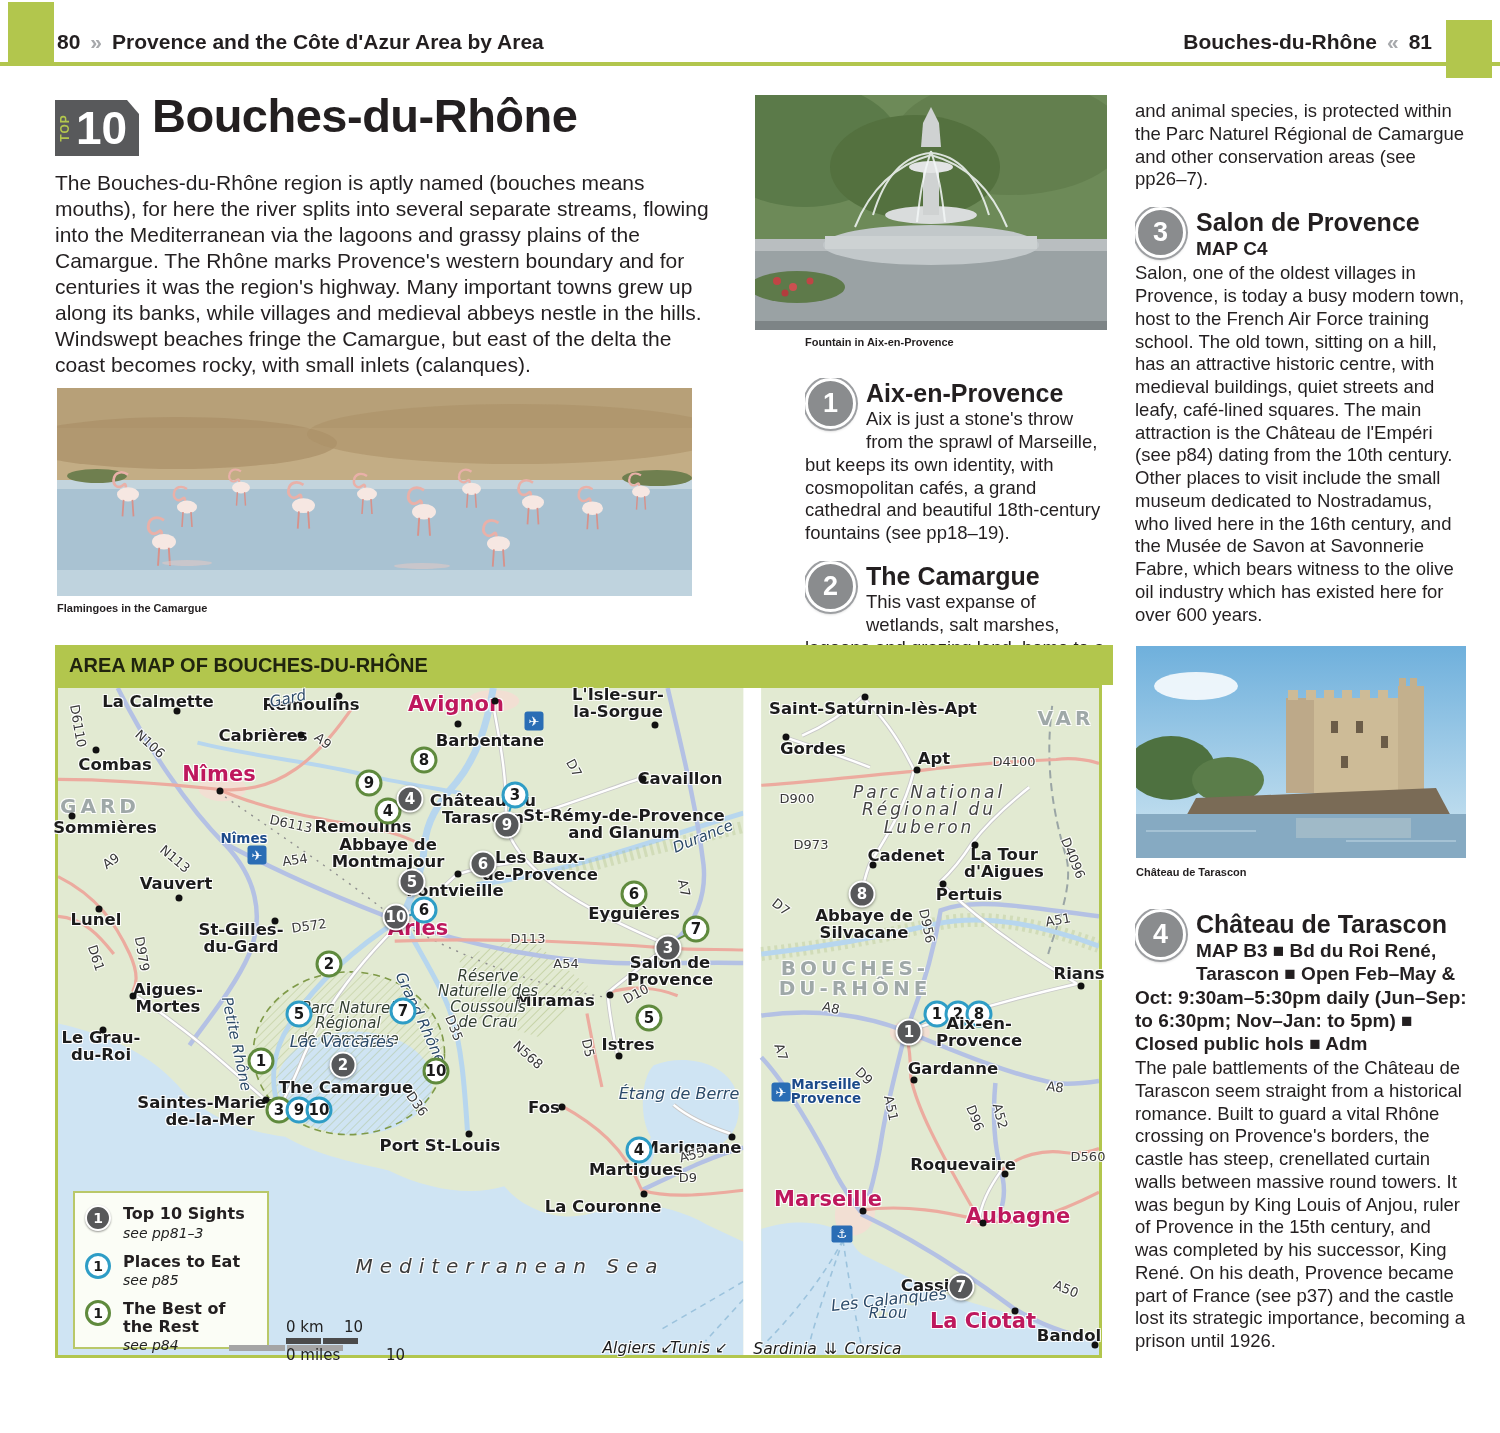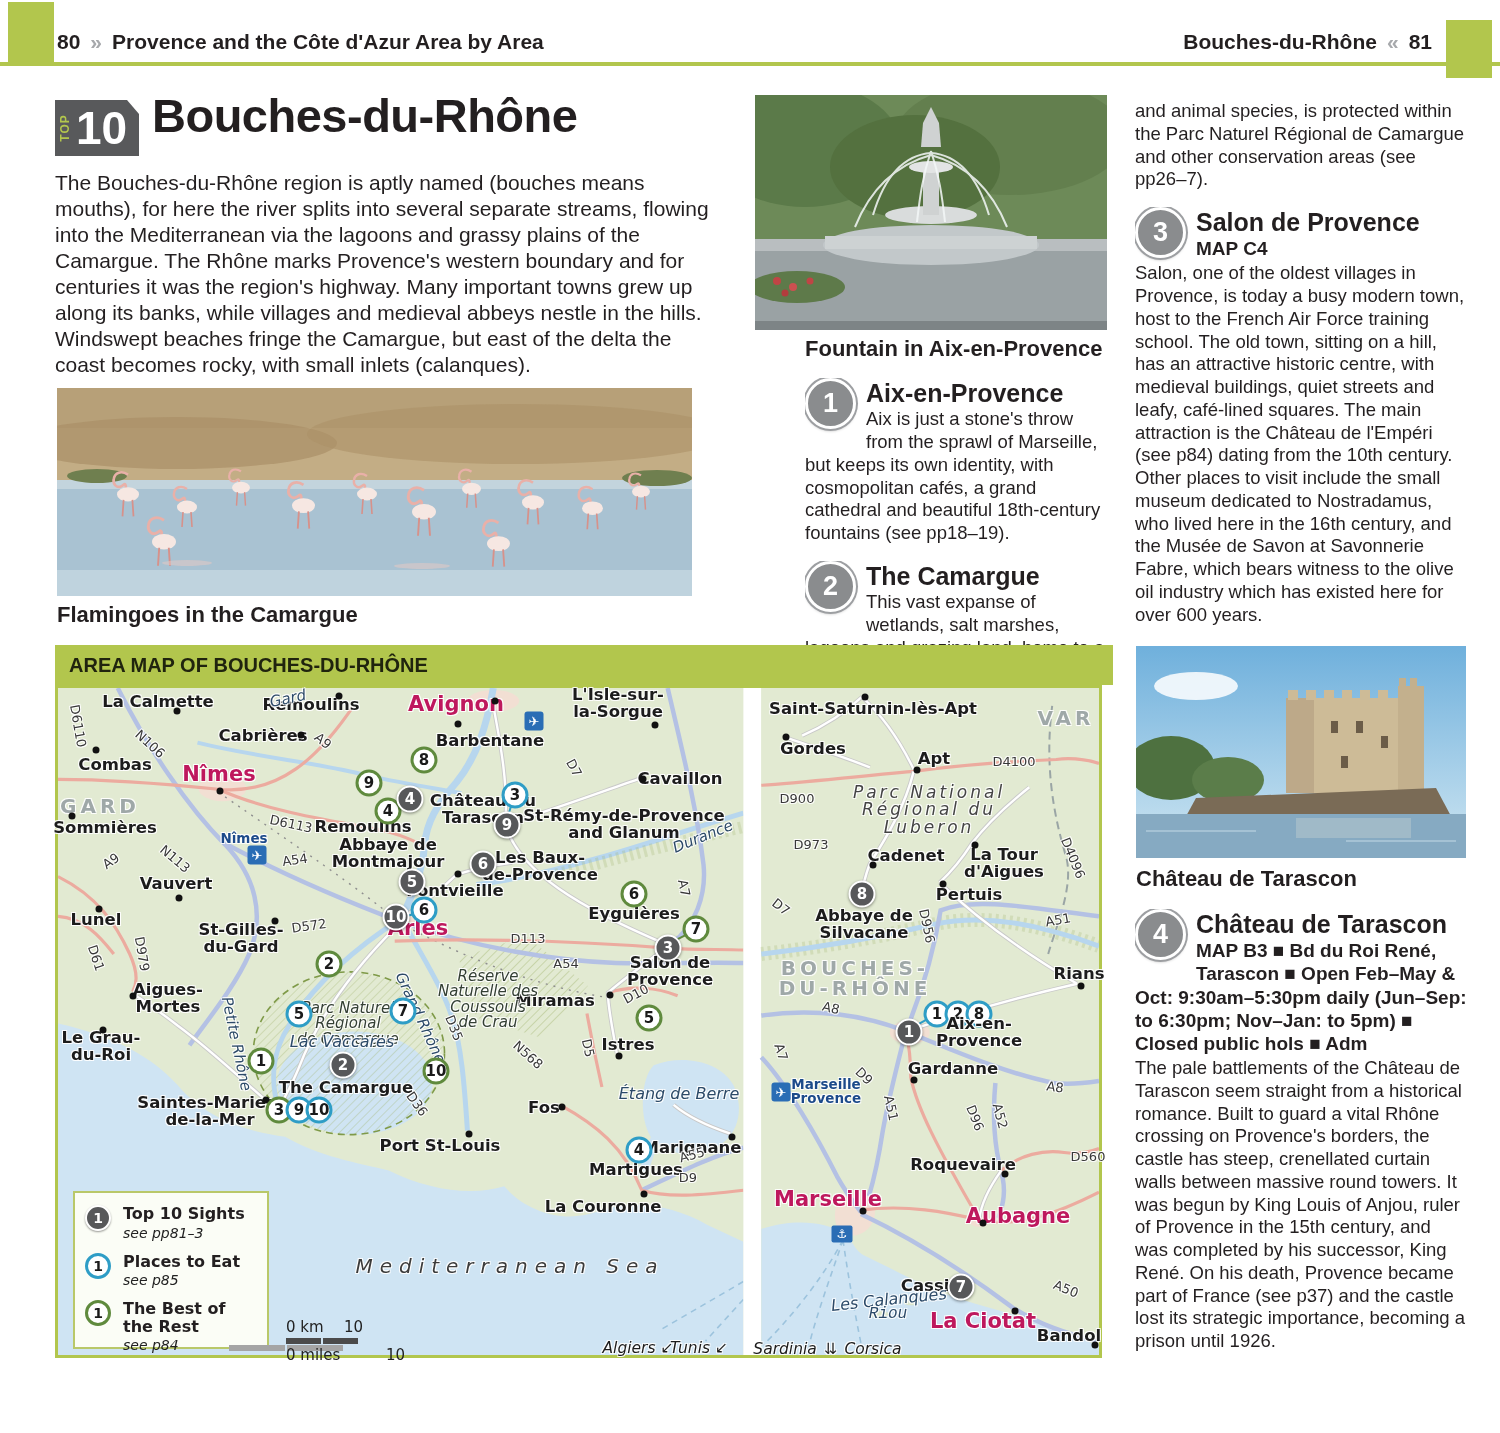--- a/index.html
+++ b/index.html
@@ -13,21 +13,21 @@
   
   .logo{position:absolute;left:55px;top:100px;width:84px;height:56px;background:#58595b;
         clip-path:polygon(0 0,72px 0,84px 14px,84px 56px,0 56px);}
   .logo .t{position:absolute;left:3px;top:50%;transform:translateY(-50%) rotate(180deg);
            writing-mode:vertical-rl;font-size:12px;font-weight:bold;color:#b2c64d;letter-spacing:1px;}
   .logo .n{position:absolute;left:21px;top:1px;font-size:46px;font-weight:bold;color:#fff;}
   h1.title{position:absolute;left:152px;top:88px;margin:0;font-size:47px;font-weight:bold;letter-spacing:-.5px;}
   .intro{position:absolute;left:55px;top:170px;width:665px;font-size:21px;line-height:1.24;}
   
   .photo{position:absolute;display:block;}
-  .cap{position:absolute;font-size:22px;font-weight:bold;}
+  .cap{position:absolute;font-size:11px;font-weight:bold;}
   
   .col{position:absolute;}
   .entry{margin-top:16px;overflow:hidden;}
   .num{float:left;width:45px;height:45px;border-radius:50%;background:#8a8c8e;border:3px solid #fff;
        box-shadow:0 0 0 2px #9d9fa2,0 2px 3px rgba(0,0,0,.25);color:#fff;font-size:27px;font-weight:bold;
        line-height:45px;text-align:center;margin:0 10px 4px 0;}
   .etitle{font-size:25px;font-weight:bold;line-height:1.05;padding-top:2px;}
   .esub{font-size:19px;font-weight:bold;line-height:1.22;margin-top:2px;}
   .ebody{font-size:18.5px;line-height:1.23;margin-top:2px;}
   .cont{font-size:18.5px;line-height:1.23;}

